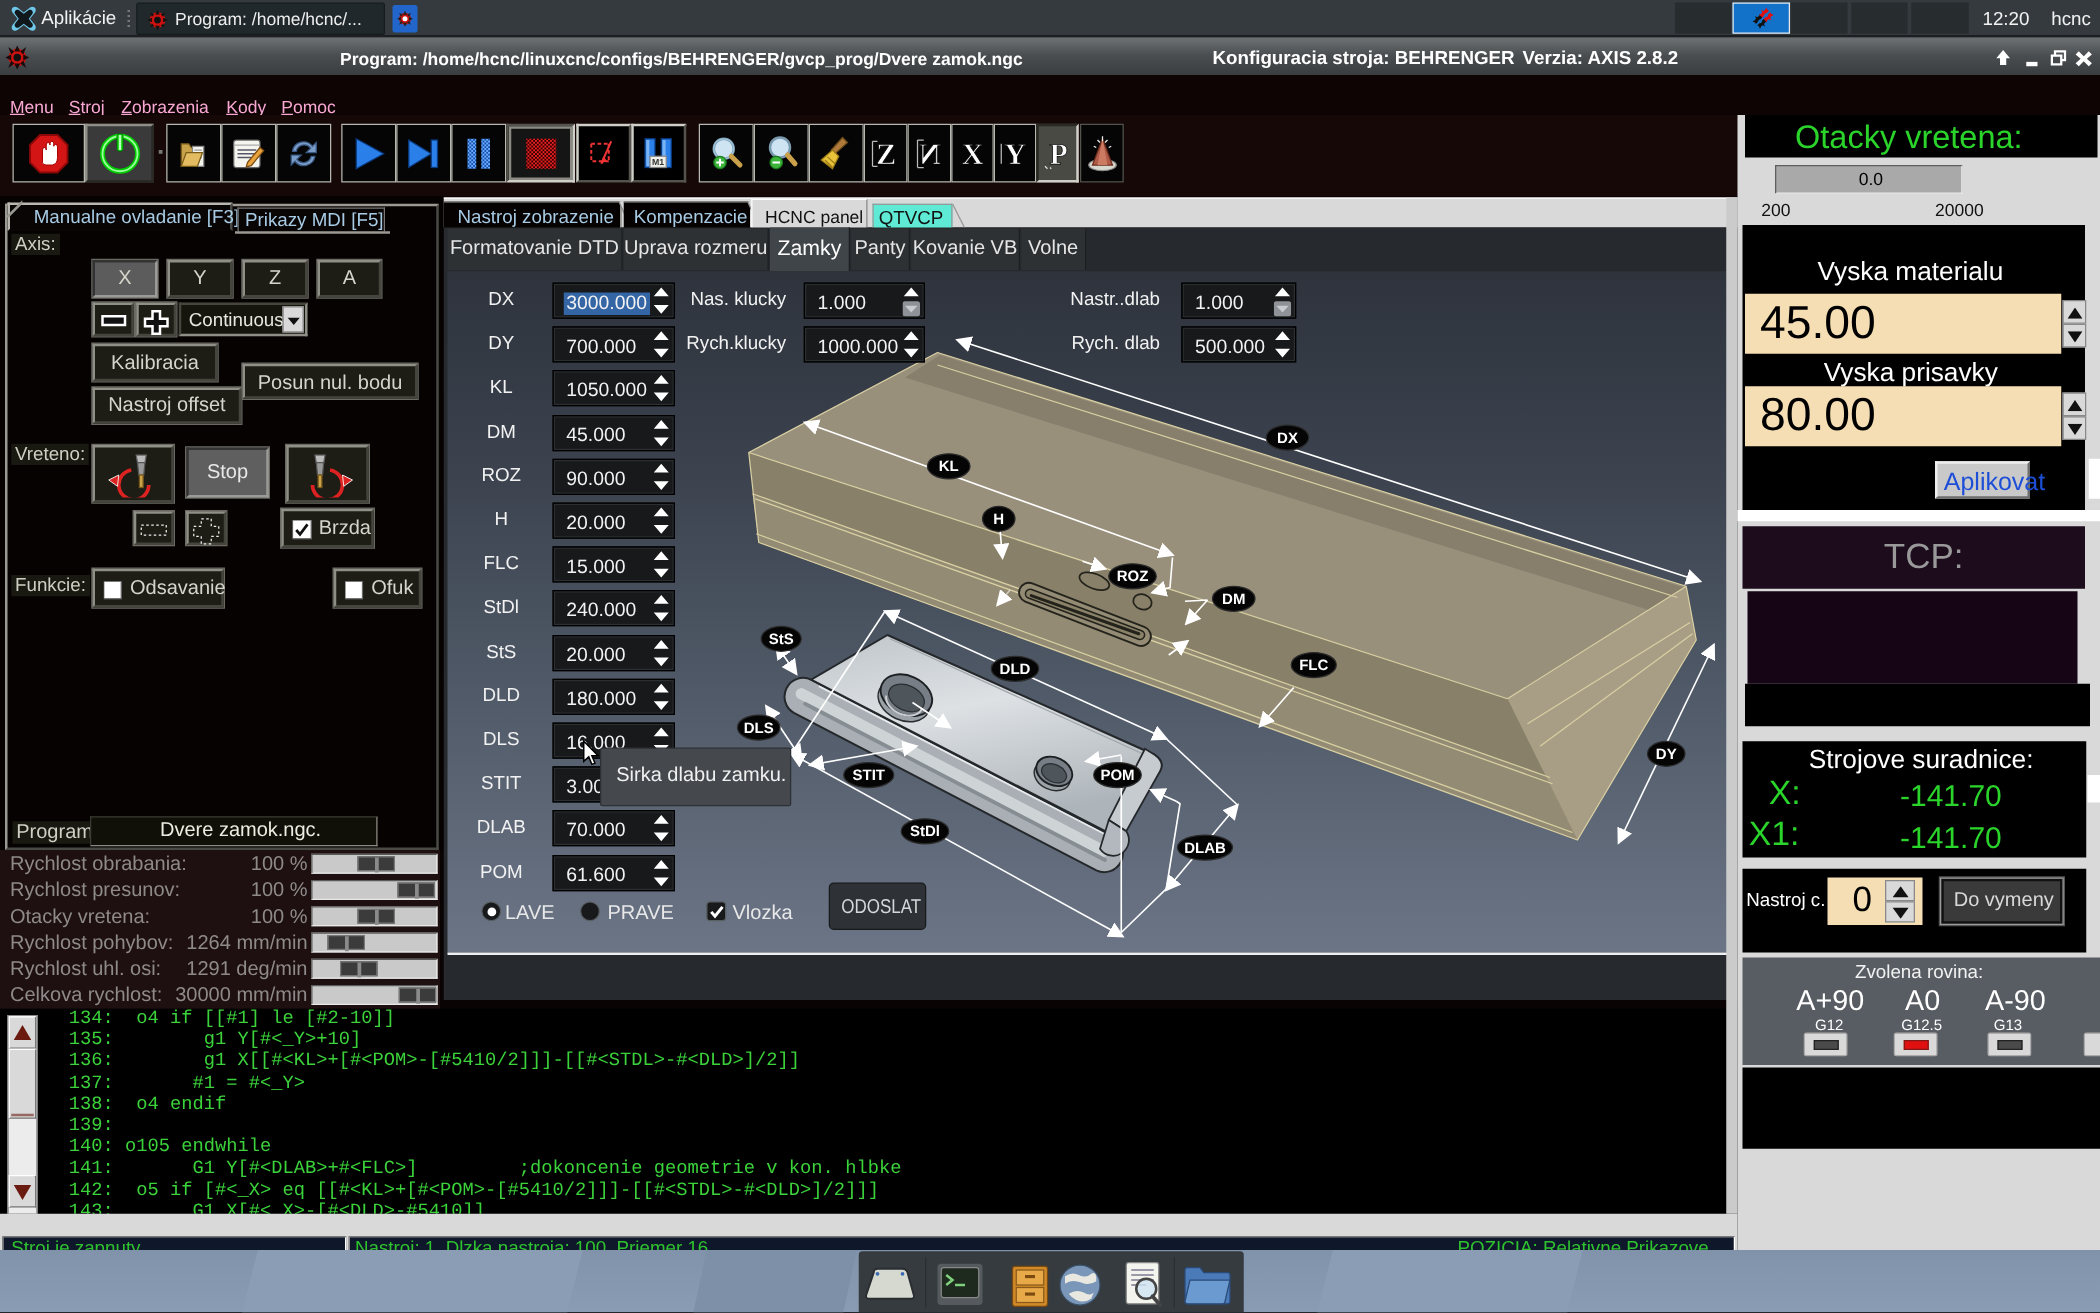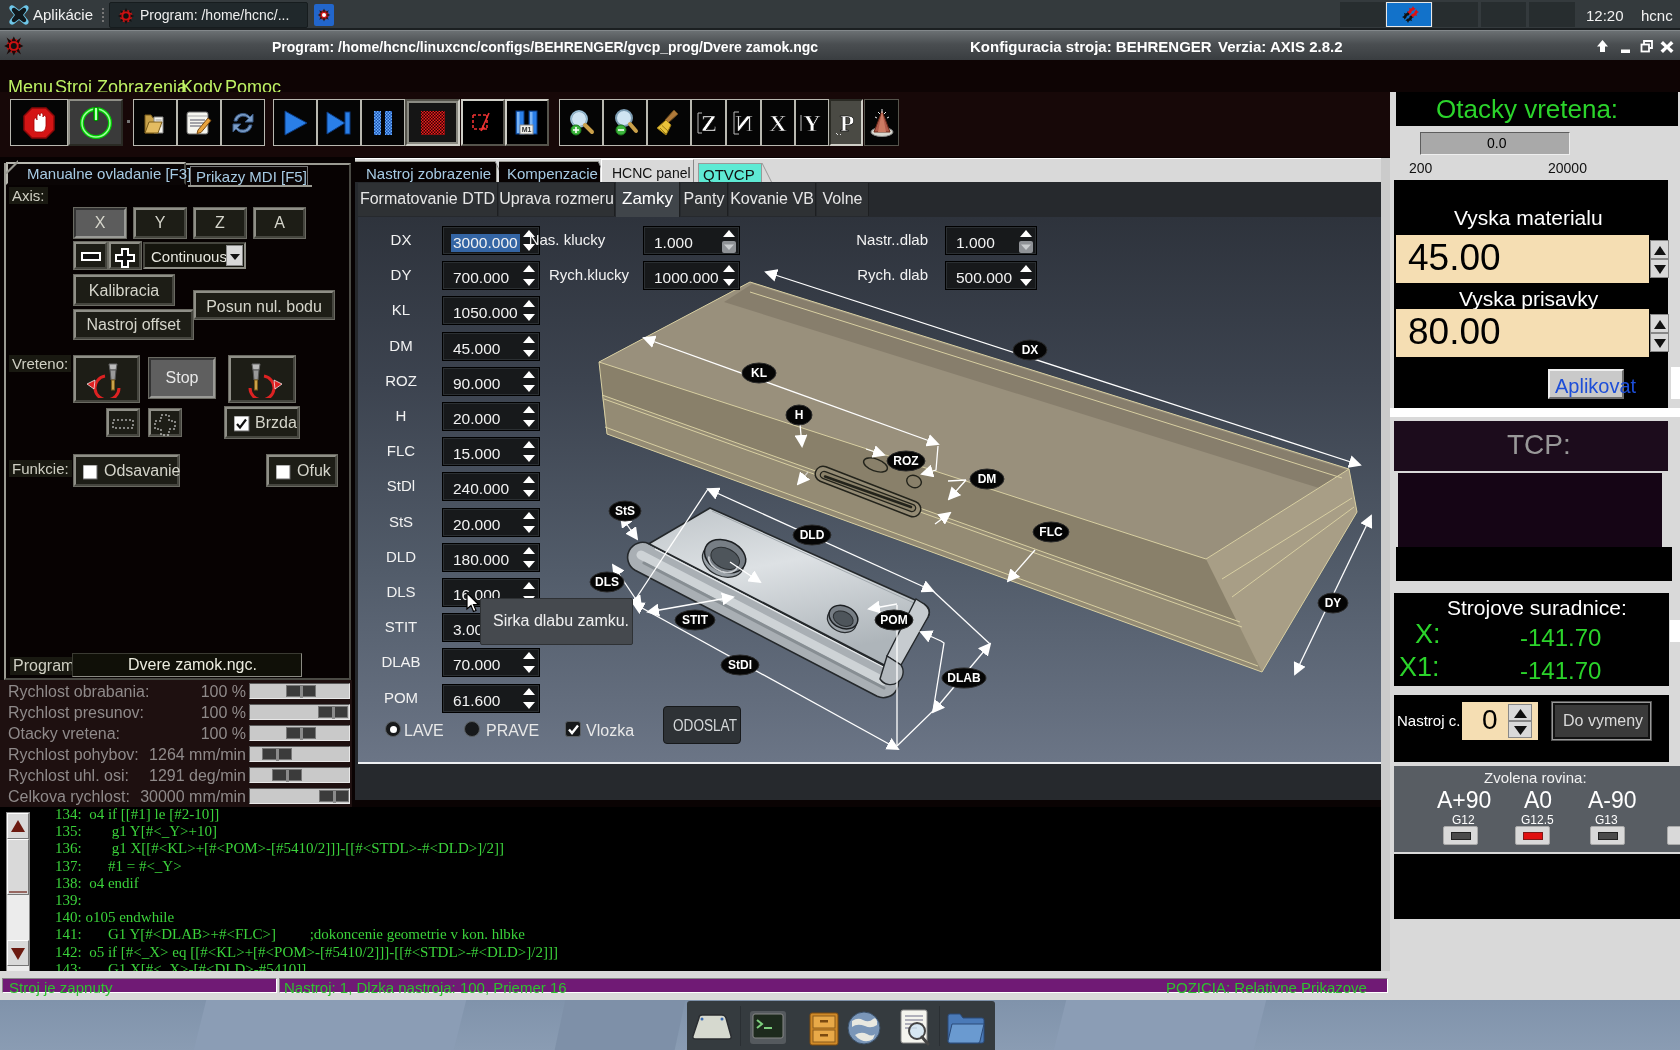--- a/index.html
+++ b/index.html
@@ -7,21 +7,21 @@
 #stage{position:relative;width:1680px;height:1050px;background:#0a0303}
 
 #ttb{left:0;top:0;width:1680px;height:30px;background:#343a3d;border-bottom:2px solid #1b1f21}
 #ttb .txt{color:#f2f2f2;font-size:15px}
 #taskbtn{left:109px;top:2px;width:199px;height:26px;background:#20282b;border:1px solid #161c1e;border-radius:2px}
 
 #titlebar{left:0;top:30px;width:1680px;height:30px;background:linear-gradient(#6b7073,#4a4e51 45%,#393d40);border-top:1px solid #83888b}
 #titlebar .t{color:#fff;font-weight:bold;font-size:15px;top:7px}
 
 #menubar{left:0;top:60px;width:1680px;height:32px;background:#0e0404}
-#menubar span{position:absolute;top:17px;color:#bef264;font-size:18px}
+#menubar span{position:absolute;top:17px;color:#f9a8d4;font-size:14px}
 #menubar u{text-decoration:underline}
 
 #toolbar{left:0;top:92px;width:1680px;height:65px;background:#170808}
 .tb{position:absolute;top:7px;height:47px;background:#050505;border:1px solid #b8b8b0}
 .tbr{position:absolute;top:7px;height:47px;background:#000;border:2px solid;border-color:#cfcfc7 #55544c #55544c #cfcfc7}
 .tbp{position:absolute;top:7px;height:47px;background:#111;border:2px solid;border-color:#55544c #cfcfc7 #cfcfc7 #55544c}
 .tb svg,.tbr svg,.tbp svg{position:absolute;left:50%;top:50%;transform:translate(-50%,-50%)}
 
 #lp{left:0;top:157px;width:355px;height:523px;background:#070202}
 .ltab{position:absolute;color:#a7cbe4;font-size:15px}
@@ -30,24 +30,24 @@
 
 #sliders{left:0;top:680px;width:352px;height:127px;background:#1e1010}
 .srow{position:absolute;left:0;width:352px;height:16px}
 .srow .n{position:absolute;left:8px;top:0;color:#8f8a8a;font-size:16px}
 .srow .v{position:absolute;right:106px;top:0;color:#8f8a8a;font-size:16px}
 .strough{position:absolute;left:249px;top:0px;width:101px;height:16px;background:#c9c9c9;border:1px solid #6e6e6e;border-color:#5a5a5a #e8e8e8 #e8e8e8 #5a5a5a}
 .shandle{position:absolute;top:1px;width:30px;height:12px;background:#3b3b3b;border:1px solid #777}
 .shandle::after{content:"";position:absolute;left:13px;top:0;width:3px;height:12px;background:#8a8a8a}
 
 #gcode{left:0;top:807px;width:1390px;height:164px;background:#000;overflow:hidden}
-#gcode pre{position:absolute;left:55px;top:-1px;color:#3bd23b;font-family:Liberation Serif, serif;font-size:15px;line-height:17.2px}
+#gcode pre{position:absolute;left:55px;top:-1px;color:#3bd23b;font-family:Liberation Mono, monospace;font-size:15px;line-height:17.2px}
 
 #statusbar{left:0;top:971px;width:1390px;height:29px;background:#d9d9d9}
-.sbox{position:absolute;top:7px;height:15px;background:#701a75;color:#2fc22f;font-size:15px}
+.sbox{position:absolute;top:18px;height:15px;background:#0f172a;color:#2fc22f;font-size:15px}
 
 #nbstrip{left:355px;top:158px;width:1035px;height:24px;background:#d9d9d9;border-top:1px solid #fff}
 .ntab{position:absolute;font-size:15px;white-space:nowrap;overflow:hidden}
 #nbpanel{left:355px;top:182px;width:1035px;height:618px;background:#26292d}
 .stab{position:absolute;top:1px;height:33px;color:#e6e6e6;font-size:16px;text-align:center;background:#2e3134;border-right:1px solid #1d1f21}
 #viewport{position:absolute;left:3px;top:35px;width:1029px;height:547px;background:linear-gradient(#2e333c,#3c434f 30%,#525c6a 65%,#6b7586);border-bottom:2px solid #eef0f2}
 
 .flbl{position:absolute;width:80px;text-align:center;color:#f2f2f2;font-size:15px}
 .spin{position:absolute;width:98px;height:29px;background:#17191b;border:1px solid #000;box-shadow:inset 0 0 0 1px #2b2f32}
 .spin .val{position:absolute;left:10px;top:7px;color:#f2f2f2;font-size:15.5px}
@@ -737,21 +737,21 @@
         </svg>
       </div>
   <div class="flbl" style="left:6px;top:507px">POM</div>
   <div class="spin" style="left:87px;top:502px">
         <span class="val">61.600</span>
         <svg width="14" height="27" viewBox="0 0 14 27">
           <path d="M7 3 L13 10 L1 10 Z M1 17 L13 17 L7 24 Z" fill="#fff"></path>
         </svg>
       </div>
 
-  <div class="flbl" style="left:150px;top:49px;width:124px;">Nas. klucky</div>
+  <div class="flbl" style="left:150px;top:49px;width:124px;text-align:right">Nas. klucky</div>
   <div class="spin" style="left:288px;top:44px;width:97px">
         <span class="val">1.000</span>
     <svg width="14" height="27" viewBox="0 0 14 27">
           <path d="M7 3 L13 10 L1 10 Z" fill="#fff"></path>
           <rect x="0" y="14" width="14" height="12" rx="2" fill="#8f9296"></rect>
           <path d="M2 17.5 L12 17.5 L7 23 Z" fill="#c9ccce"></path>
         </svg>
       </div>
   <div class="flbl" style="left:150px;top:84px;width:124px;text-align:right">Rych.klucky</div>
   <div class="spin" style="left:288px;top:79px;width:97px">

